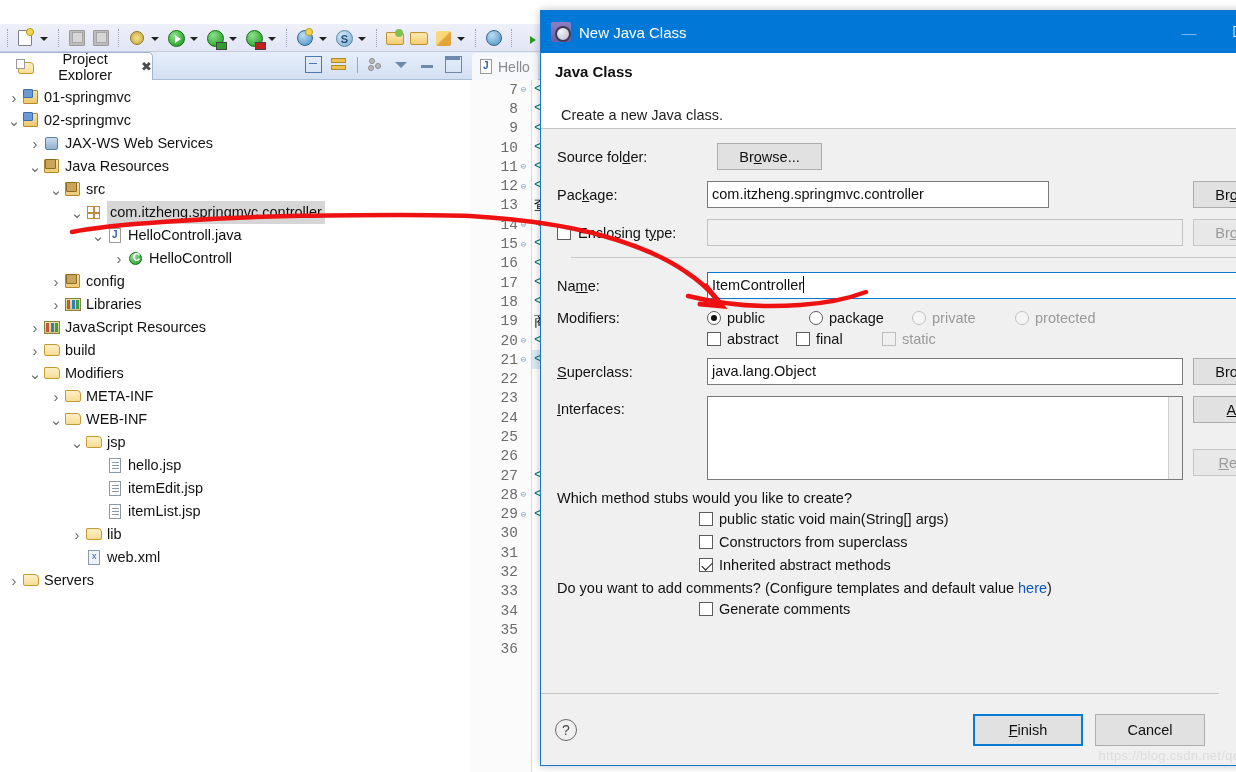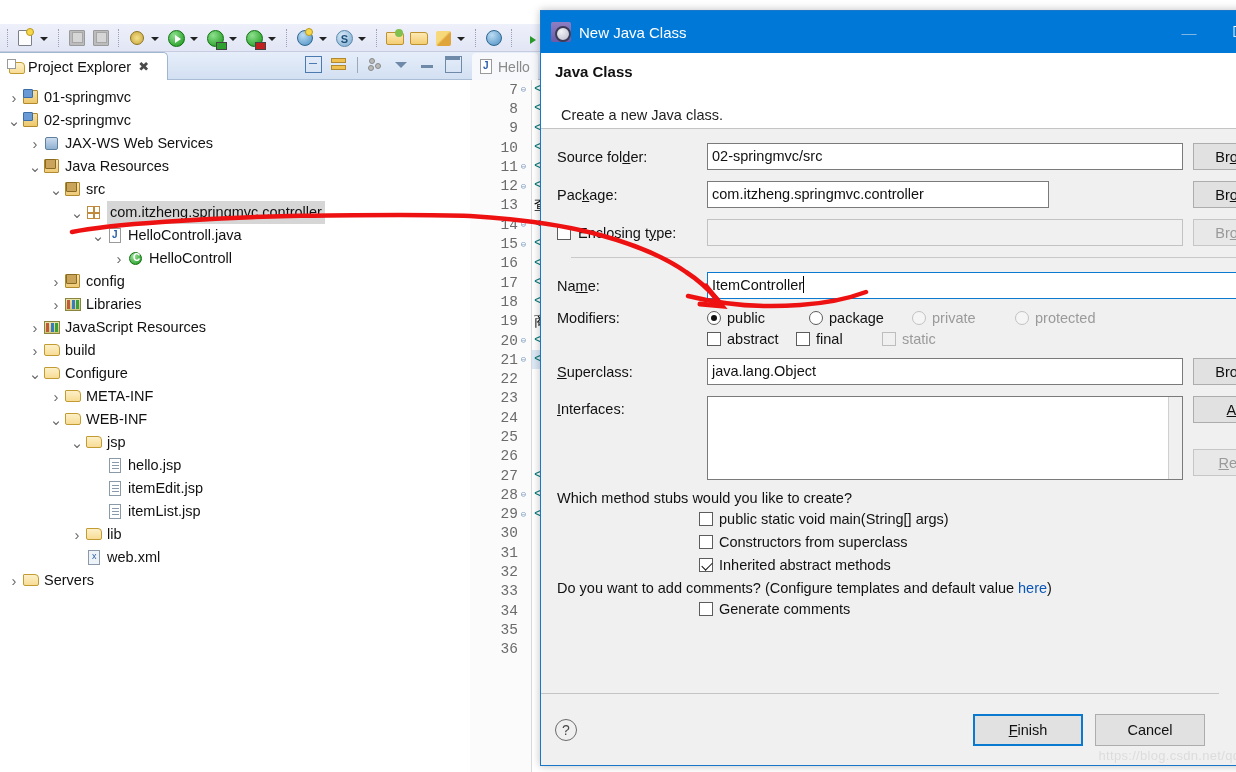--- a/index.html
+++ b/index.html
@@ -65,25 +65,25 @@
   .pe-panel {
     position: absolute; left: 0; top: 52px; width: 470px; height: 720px;
     background: #ffffff;
   }
   .pe-tabrow {
     position: absolute; left:0; top:0; width: 470px; height: 28px;
     background: linear-gradient(#e6eefa,#d3e0f2);
     border-bottom: 1px solid #a9bdd6;
   }
   .pe-tab {
-    position: absolute; left: 0; top: 0; height: 28px; width: 168px;
+    position: absolute; left: 0; top: 0; height: 28px; width: 153px;
     background: #ffffff;
     border-top: 1px solid #9fb6d1; border-right: 1px solid #9fb6d1;
     border-top-right-radius: 5px;
-    display: flex; align-items: center; padding-left: 7px; text-align: center;
+    display: flex; align-items: center; padding-left: 16px; text-align: center;
   }
   .pe-tab-label { font-size: 14.5px; color: #111; margin-left: 5px; }
   .pe-tab-close { margin-left: 7px; color:#4a4a4a; font-size: 13px; }
   .pe-tab-ico { width:16px;height:16px;position:relative; }
   .pe-tools { position:absolute; right: 8px; top: 4px; display: flex; align-items:center; gap: 9px;}
   .pe-tool { width: 17px; height: 17px; position: relative; }
 
   .tree {
     position: absolute; left: 0; top: 28px; width: 470px; height: 692px;
     background: #fff; padding-top: 6px; overflow: hidden;
@@ -484,21 +484,21 @@
           <span class="tico">
             <span class="ic i-fold"></span>
           </span>
           <span class="tlabel">build</span>
         </div>
         <div class="trow" style="padding-left: 27px;">
           <span class="twist" style="font-size: 15px; line-height: 8px;">⌄</span>
           <span class="tico">
             <span class="ic i-fold"></span>
           </span>
-          <span class="tlabel">Configure</span>
+          <span class="tlabel">Modifiers</span>
         </div>
         <div class="trow" style="padding-left: 48px;">
           <span class="twist" style="font-size: 15px;">›</span>
           <span class="tico">
             <span class="ic i-fold"></span>
           </span>
           <span class="tlabel">META-INF</span>
         </div>
         <div class="trow" style="padding-left: 48px;">
           <span class="twist" style="font-size: 15px; line-height: 8px;">⌄</span>
@@ -742,21 +742,20 @@
       <div class="dlg-h2">Create a new Java class.</div>
       <div class="dlg-banner-ico">
         <span class="banner-c"></span>
       </div>
     </div>
 
     <div class="dlg-body">
 
       <div class="frow">
         <div class="flabel">Source fol<span class="mn">d</span>er:</div>
-        <div class="ftext">02-springmvc/src</div>
         <div class="fbtn">Br<span class="mn">o</span>wse...</div>
       </div>
 
       <div class="frow">
         <div class="flabel">Pac<span class="mn">k</span>age:</div>
         <div class="ftext short">com.itzheng.springmvc.controller</div>
         <div class="fbtn" style="margin-left:auto;">Br<span class="mn">o</span>wse...</div>
       </div>
 
       <div class="frow">

